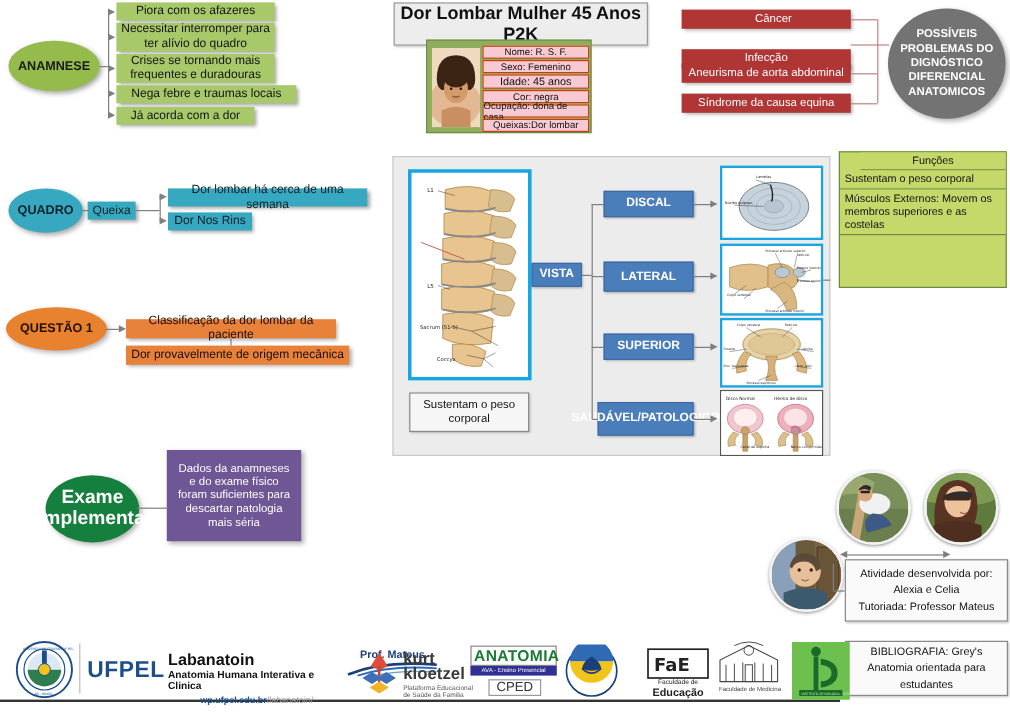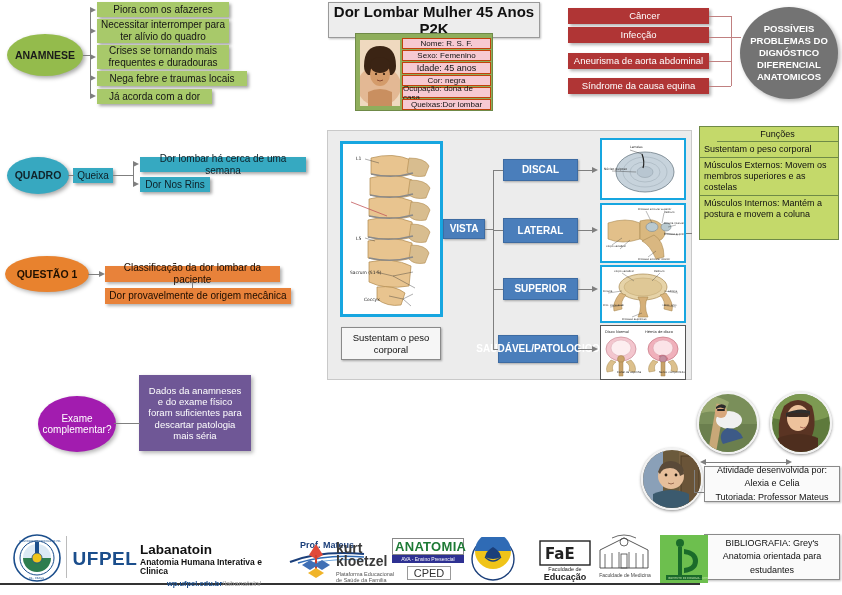--- a/index.html
+++ b/index.html
@@ -47,22 +47,23 @@
     background:#e8822e;color:#201000;font-size:10.5px;font-weight:600;
     box-shadow:2px 2px 4px rgba(0,0,0,.3);
   }
   .orange-box{
     background:#e8823a;color:#1a0c00;font-size:10px;
     box-shadow:2px 2px 3px rgba(0,0,0,.3);padding:1px 4px;
   }
 
   
   .purple-el{
-    background:#a21caf;color:#fff;font-size:10px;
+    background:#15803d;color:#fff;font-size:16px;
     box-shadow:2px 2px 4px rgba(0,0,0,.3);
+    font-weight:bold;
   }
   .purple-box{
     background:#6f5796;color:#fff;font-size:9.5px;
     box-shadow:2px 2px 4px rgba(0,0,0,.3);padding:4px 6px;
     flex-direction:column;
   }
 
   
   .red-el{
     background:#737373;color:#fff;font-size:9.5px;font-weight:700;
@@ -222,21 +223,21 @@
 <div class="abs line-h" style="left:90px;top:10px;width:2px;"></div>
 <div class="abs arrow-r" style="left:90px;top:6.5px;"></div>
 <div class="abs arrow-r" style="left:90px;top:27.5px;"></div>
 <div class="abs arrow-r" style="left:90px;top:53.5px;"></div>
 <div class="abs arrow-r" style="left:90px;top:75px;"></div>
 <div class="abs arrow-r" style="left:90px;top:93px;"></div>
 
 <div class="abs box red-box" style="left:568px;top:8px;width:141px;height:16px;padding-left:16px;">
   <span>Câncer</span>
 </div>
-<div class="abs box red-box" style="left:568px;top:27px;width:141px;height:16px;">
+<div class="abs box red-box" style="left:568px;top:41px;width:141px;height:16px;">
   <span>Infecção</span>
 </div>
 <div class="abs box red-box" style="left:568px;top:53px;width:141px;height:16px;">
   <span>Aneurisma de aorta abdominal</span>
 </div>
 <div class="abs box red-box" style="left:568px;top:78px;width:141px;height:16px;">
   <span>Síndrome da causa equina</span>
 </div>
 
 <div class="abs line-h-red" style="left:709px;top:16px;width:22px;"></div>
@@ -466,21 +467,20 @@
     <text x="58" y="47" font-family="DejaVu Sans" font-size="2.8" fill="#222">Nervo comprimido</text>
   </svg>
 </div>
 
 <div class="abs line-h" style="left:686px;top:233px;width:6px;"></div>
 
 <div class="abs func-tbl" style="left:699px;top:126px;width:140px;height:114px;">
   <div class="func-hd">Funções</div>
   <div class="func-cell">Sustentam o peso corporal</div>
   <div class="func-cell">Músculos Externos: Movem os membros superiores e as costelas</div>
-  <div class="func-cell last">Músculos Internos: Mantém a postura e movem a coluna</div>
 </div>
 
 <div class="abs photo-circle" style="left:697px;top:392px;width:62px;height:62px;">
   <svg width="58" height="58" viewBox="0 0 58 58">
     <rect width="58" height="58" fill="#7a8f5a"></rect>
     <rect y="30" width="58" height="28" fill="#6b7f4e"></rect>
     <path d="M0 6 q14 -8 30 2 l-4 14 q-12 -8 -26 -2z" fill="#98a86f"></path>
     <rect x="14" y="10" width="8" height="48" fill="#c8a878" transform="rotate(10 18 30)"></rect>
     <ellipse cx="30" cy="26" rx="13" ry="9" fill="#f0f0f0"></ellipse>
     <circle cx="22" cy="18" r="6" fill="#d8a77c"></circle>
@@ -512,21 +512,21 @@
     <rect x="38" y="6" width="18" height="46" fill="#6a5438" stroke="#4e3c26" stroke-width="1"></rect>
     <circle cx="28" cy="26" r="13" fill="#e7bf9b"></circle>
     <path d="M15 22 q4 -14 18 -10 q8 3 8 12 l-4 2 q-2 -8 -10 -8 q-8 0 -10 6z" fill="#5a4a38"></path>
     <circle cx="23" cy="25" r="1.4" fill="#2a2016"></circle>
     <circle cx="33" cy="25" r="1.4" fill="#2a2016"></circle>
     <path d="M25 33 q3 2 6 0" stroke="#9a6a50" stroke-width="1" fill="none"></path>
     <path d="M10 44 q18 -8 36 0 l0 14 l-36 0z" fill="#3b5a6e"></path>
   </svg>
 </div>
 
-<div class="abs credit-box" style="left:704px;top:466px;width:136px;height:36px;">
+<div class="abs credit-box" style="left:704px;top:466px;width:136px;height:52px;">
   <div>Atividade desenvolvida por:</div>
   <div>Alexia e Celia</div>
   <div>Tutoriada: Professor Mateus</div>
 </div>
 
 <div class="abs line-h" style="left:703px;top:462px;width:86px;"></div>
 <div class="abs arrow-l" style="left:700px;top:458.5px;"></div>
 <div class="abs arrow-r" style="left:786px;top:458.5px;"></div>
 <div class="abs line-v" style="left:694px;top:470px;height:22px;"></div>
 <div class="abs line-h" style="left:694px;top:492px;width:10px;"></div>

